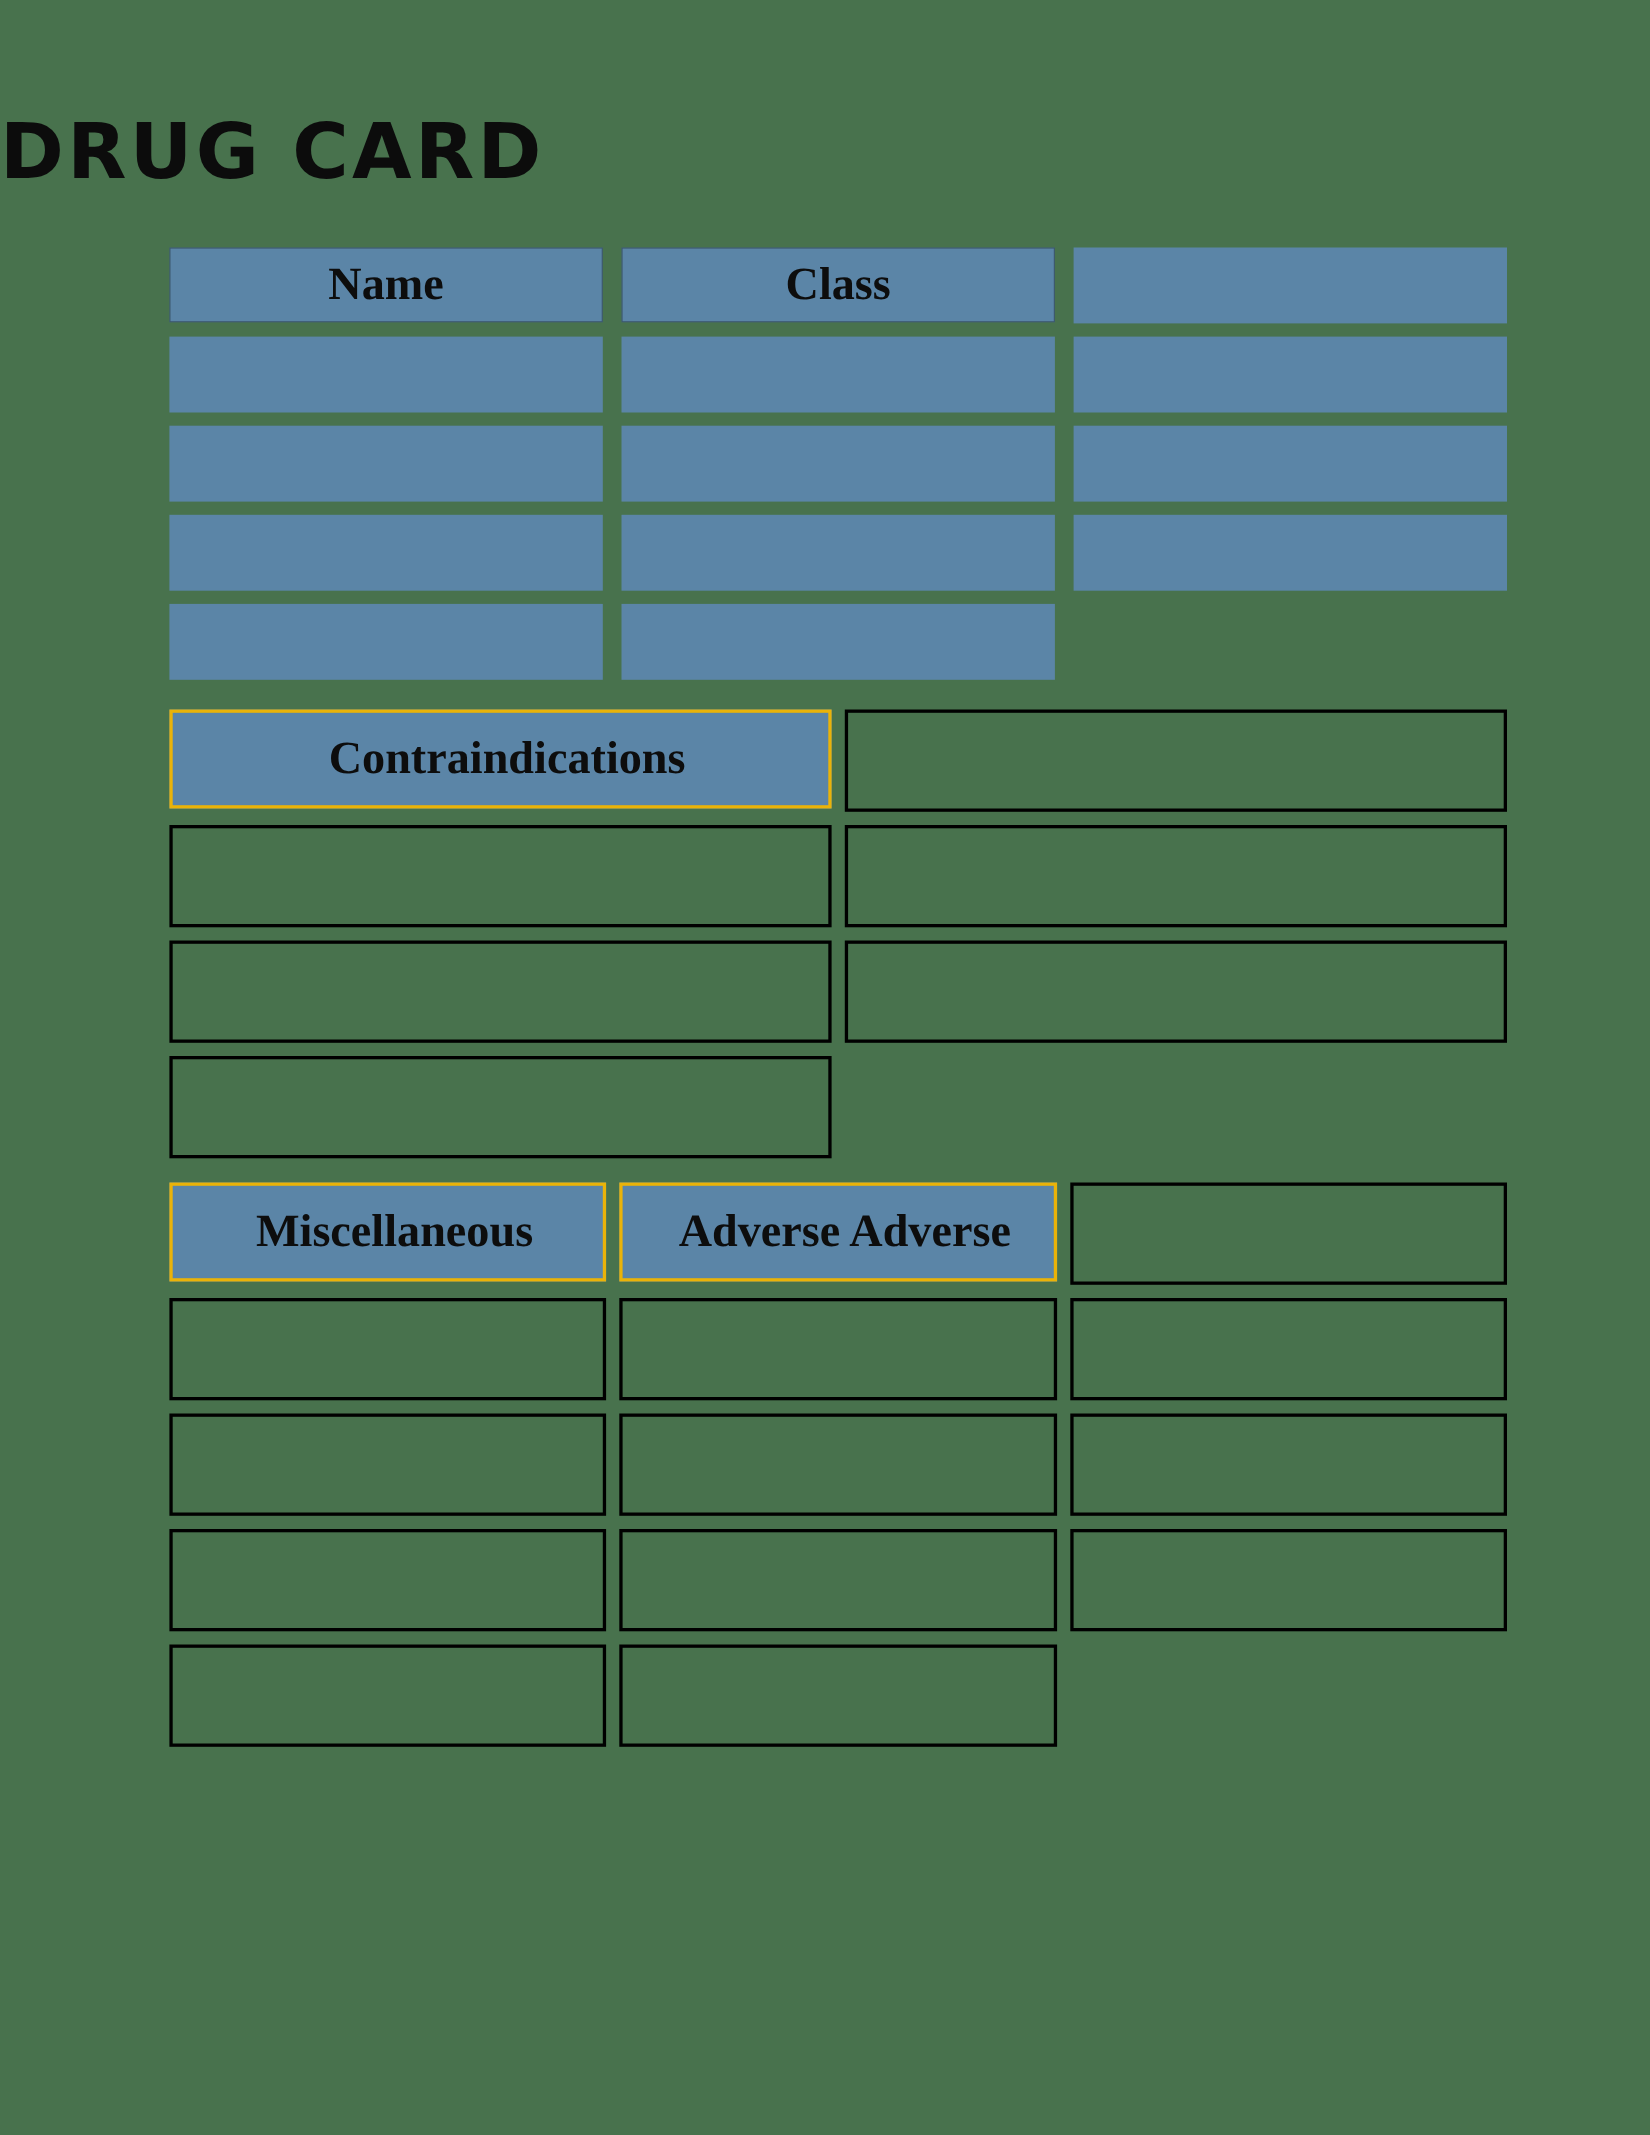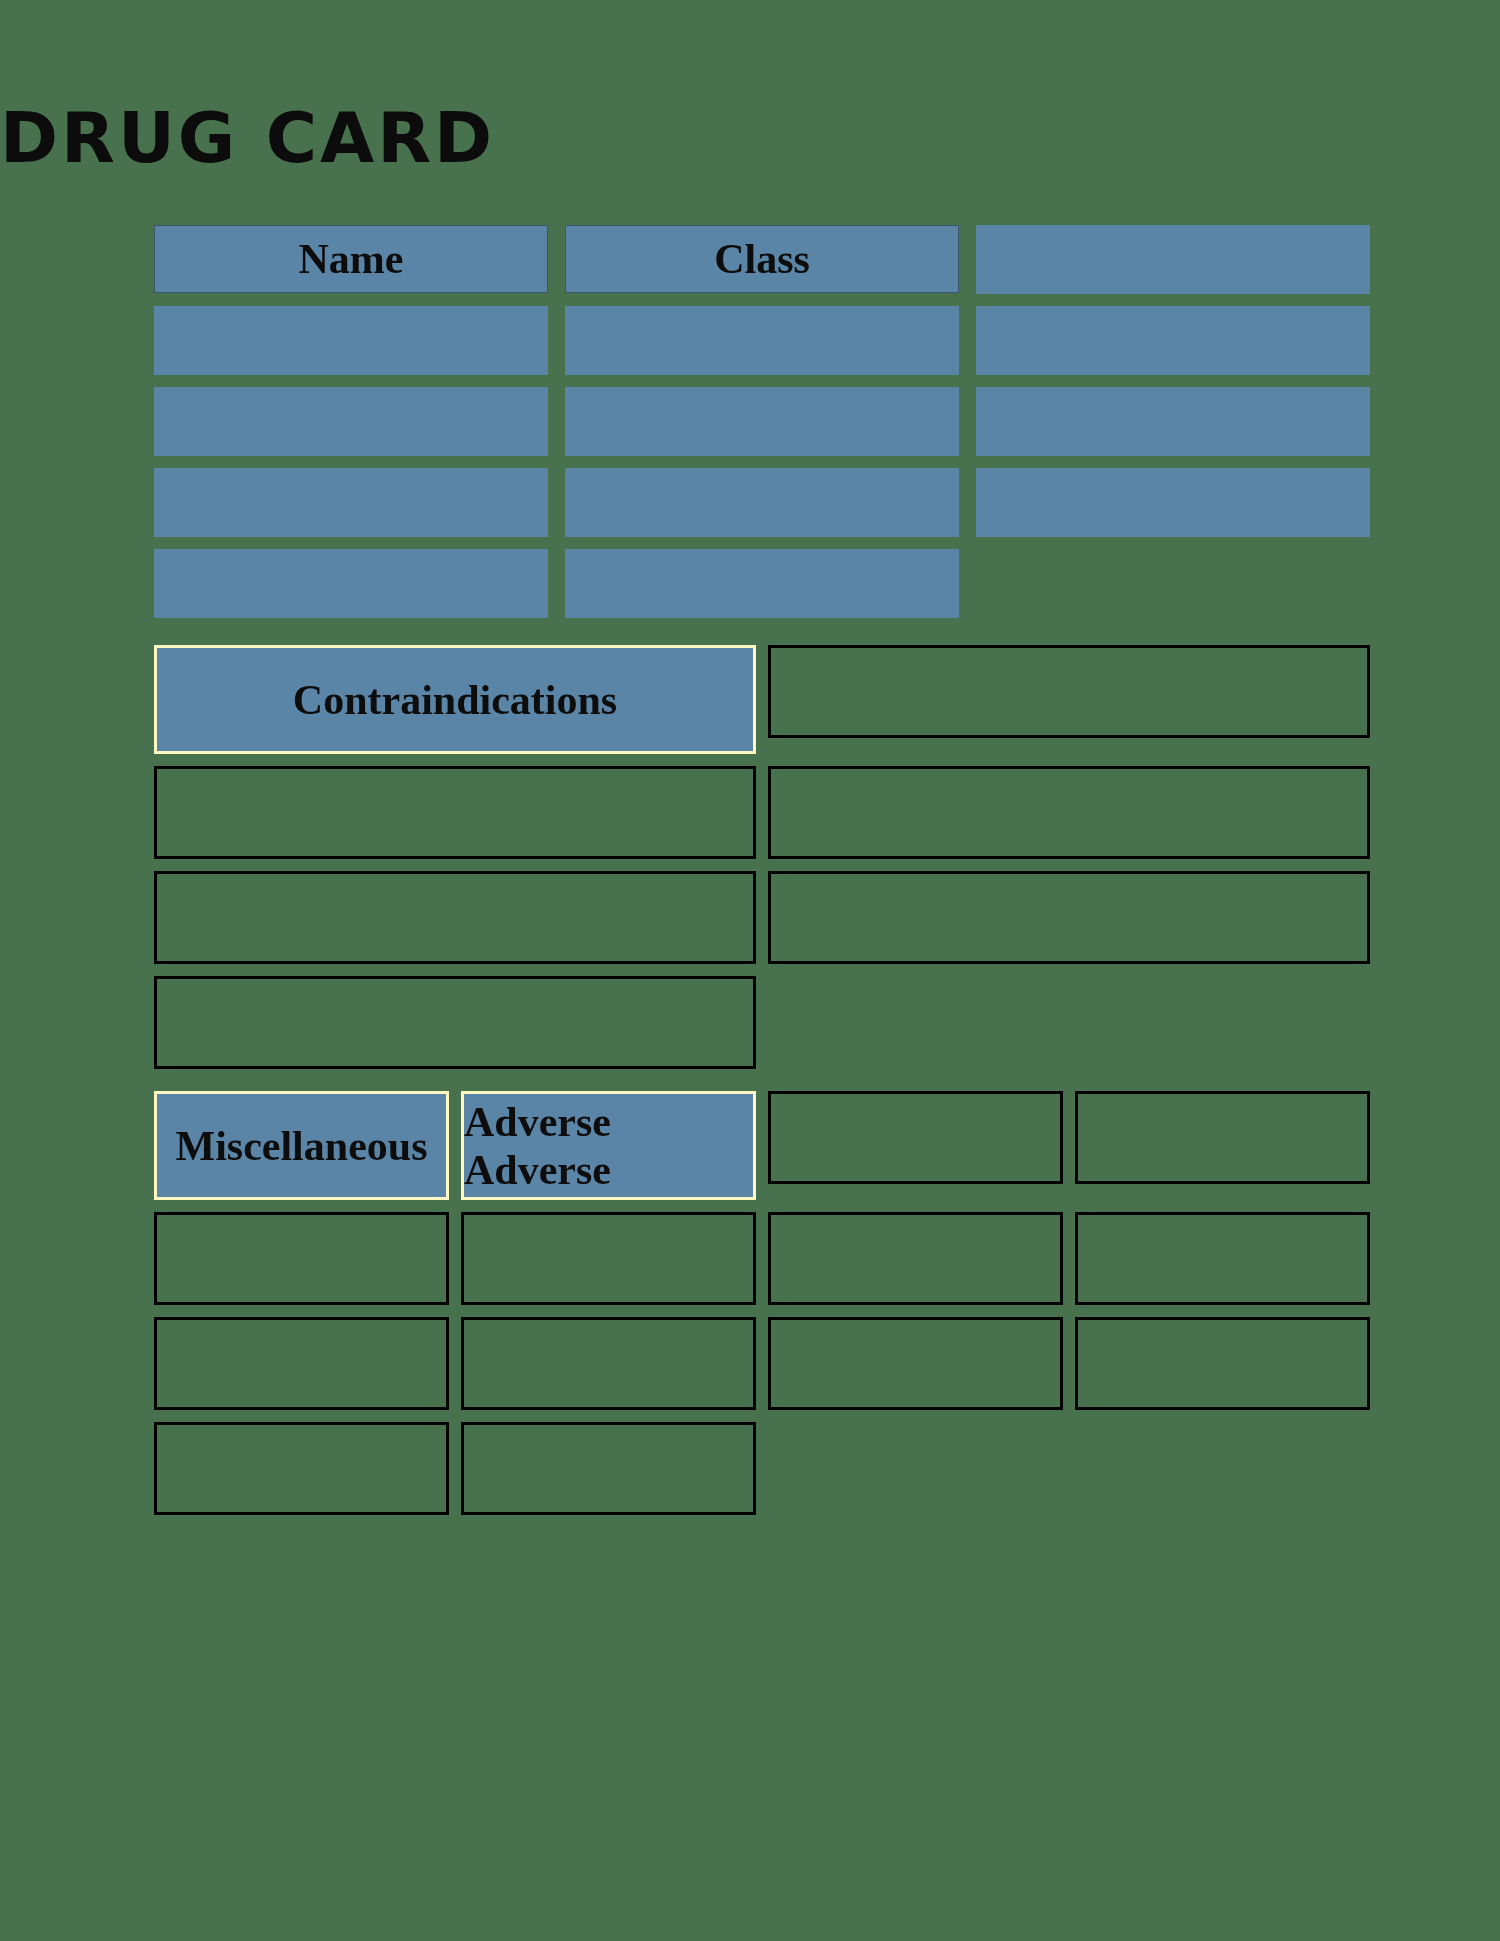--- a/index.html
+++ b/index.html
@@ -31,39 +31,40 @@
     grid-template-columns: repeat(3, 1fr);
     gap: 12px 17px;
   }
   .s2 {
     margin-top: 27px;
     grid-template-columns: repeat(2, 1fr);
     gap: 12px 12px;
   }
   .s3 {
     margin-top: 22px;
-    grid-template-columns: repeat(4, 1fr);
+    grid-template-columns: repeat(3, 1fr);
     gap: 12px 12px;
   }
   .hcell {
     background: #5b85a7;
     display: flex;
     align-items: center;
     justify-content: center;
     font-weight: bold;
     font-size: 42px;
     color: #0d0d0d;
   }
   .h-top {
     height: 68px;
     border: 1px solid rgba(0,0,0,0.35);
   }
   .h-bordered {
-    height: 109px;
-    border: 3px solid #fef9c3;
+    height: 90px;
+    border: 3px solid #eab308;
+    padding-left: 12px;
   }
   .cell-blue {
     height: 69px;
     background: #5b85a7;
   }
   .cell-empty {
     height: 93px;
     border: 3px solid #000000;
     background: transparent;
   }

